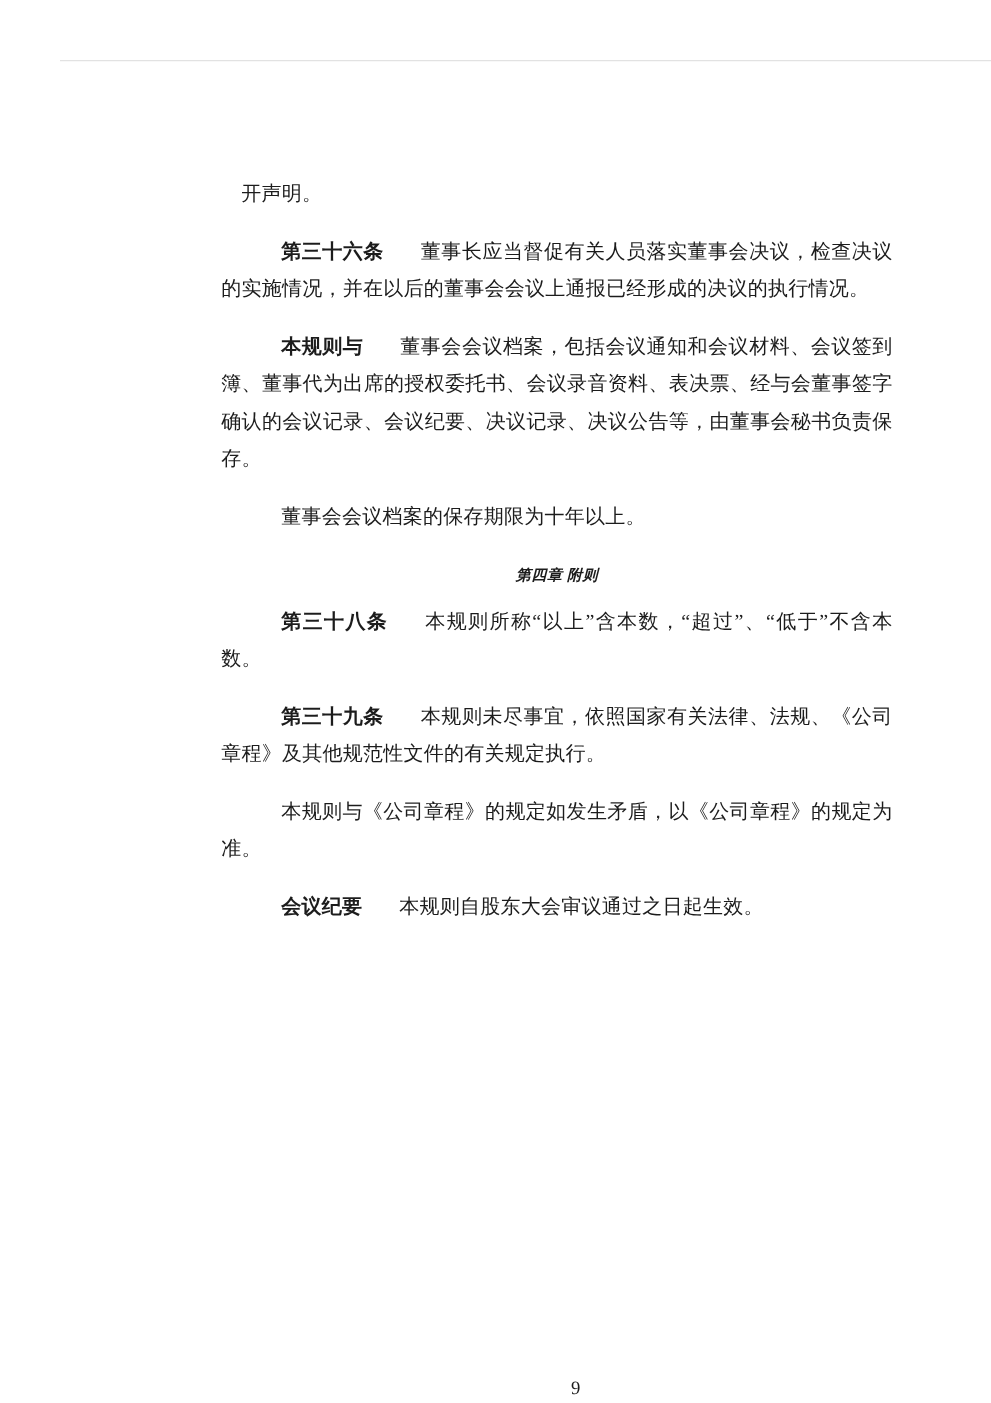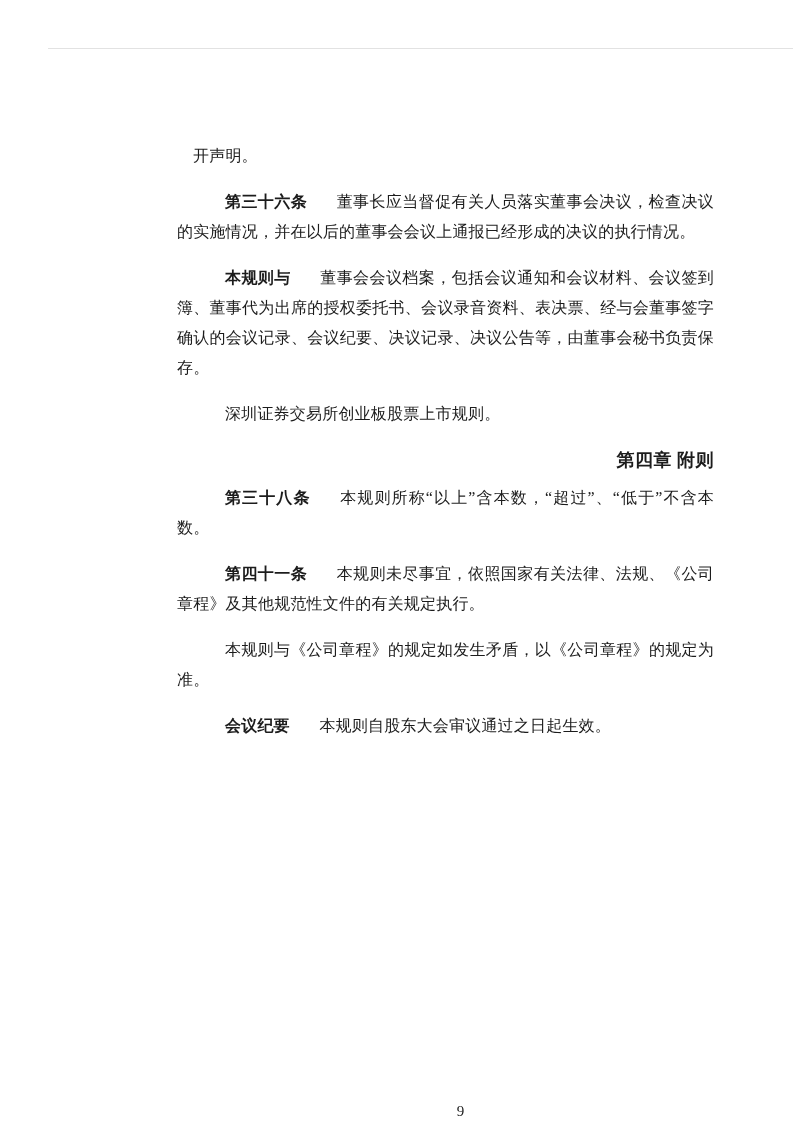--- a/index.html
+++ b/index.html
@@ -27,27 +27,28 @@
     letter-spacing: 0.2px;
   }
   .para.no-indent {
     text-indent: 0;
   }
   .term {
     font-weight: bold;
     margin-right: 0.85em;
   }
   .chapter-heading {
-    font-size: 18px;
+    font-size: 12px;
     line-height: 30px;
     font-weight: bold;
-    text-align: right;
+    text-align: center;
     margin-top: 13px;
     margin-bottom: 8px;
     letter-spacing: 0.5px;
+    font-style: italic;
   }
   .page-number {
     position: absolute;
     top: 1037px;
     left: 0;
     width: 793px;
     text-align: center;
     font-size: 15px;
     line-height: 18px;
     color: #1c1c1c;
@@ -59,27 +60,27 @@
 <div class="page">
 
   <p class="para no-indent"><span>开声明。</span></p>
 
 
 
   <p class="para"><span class="term">第三十六条</span><span>董事长应当督促有关人员落实董事会决议，检查决议的实施情况，并在以后的董事会会议上通报已经形成的决议的执行情况。</span></p>
 
   <p class="para"><span class="term">本规则与</span><span>董事会会议档案，包括会议通知和会议材料、会议签到簿、董事代为出席的授权委托书、会议录音资料、表决票、经与会董事签字确认的会议记录、会议纪要、决议记录、决议公告等，由董事会秘书负责保存。</span></p>
 
-  <p class="para"><span>深圳证券交易所创业板股票上市规则。</span></p>
+  <p class="para"><span>董事会会议档案的保存期限为十年以上。</span></p>
 
   <h3 class="chapter-heading">第四章 附则</h3>
 
   <p class="para"><span class="term">第三十八条</span><span>本规则所称“以上”含本数，“超过”、“低于”不含本数。</span></p>
 
-  <p class="para"><span class="term">第四十一条</span><span>本规则未尽事宜，依照国家有关法律、法规、《公司章程》及其他规范性文件的有关规定执行。</span></p>
+  <p class="para"><span class="term">第三十九条</span><span>本规则未尽事宜，依照国家有关法律、法规、《公司章程》及其他规范性文件的有关规定执行。</span></p>
 
   <p class="para"><span>本规则与《公司章程》的规定如发生矛盾，以《公司章程》的规定为准。</span></p>
 
   <p class="para"><span class="term">会议纪要</span><span>本规则自股东大会审议通过之日起生效。</span></p>
 
 
   <div class="page-number">9</div>
 
 </div>
 

